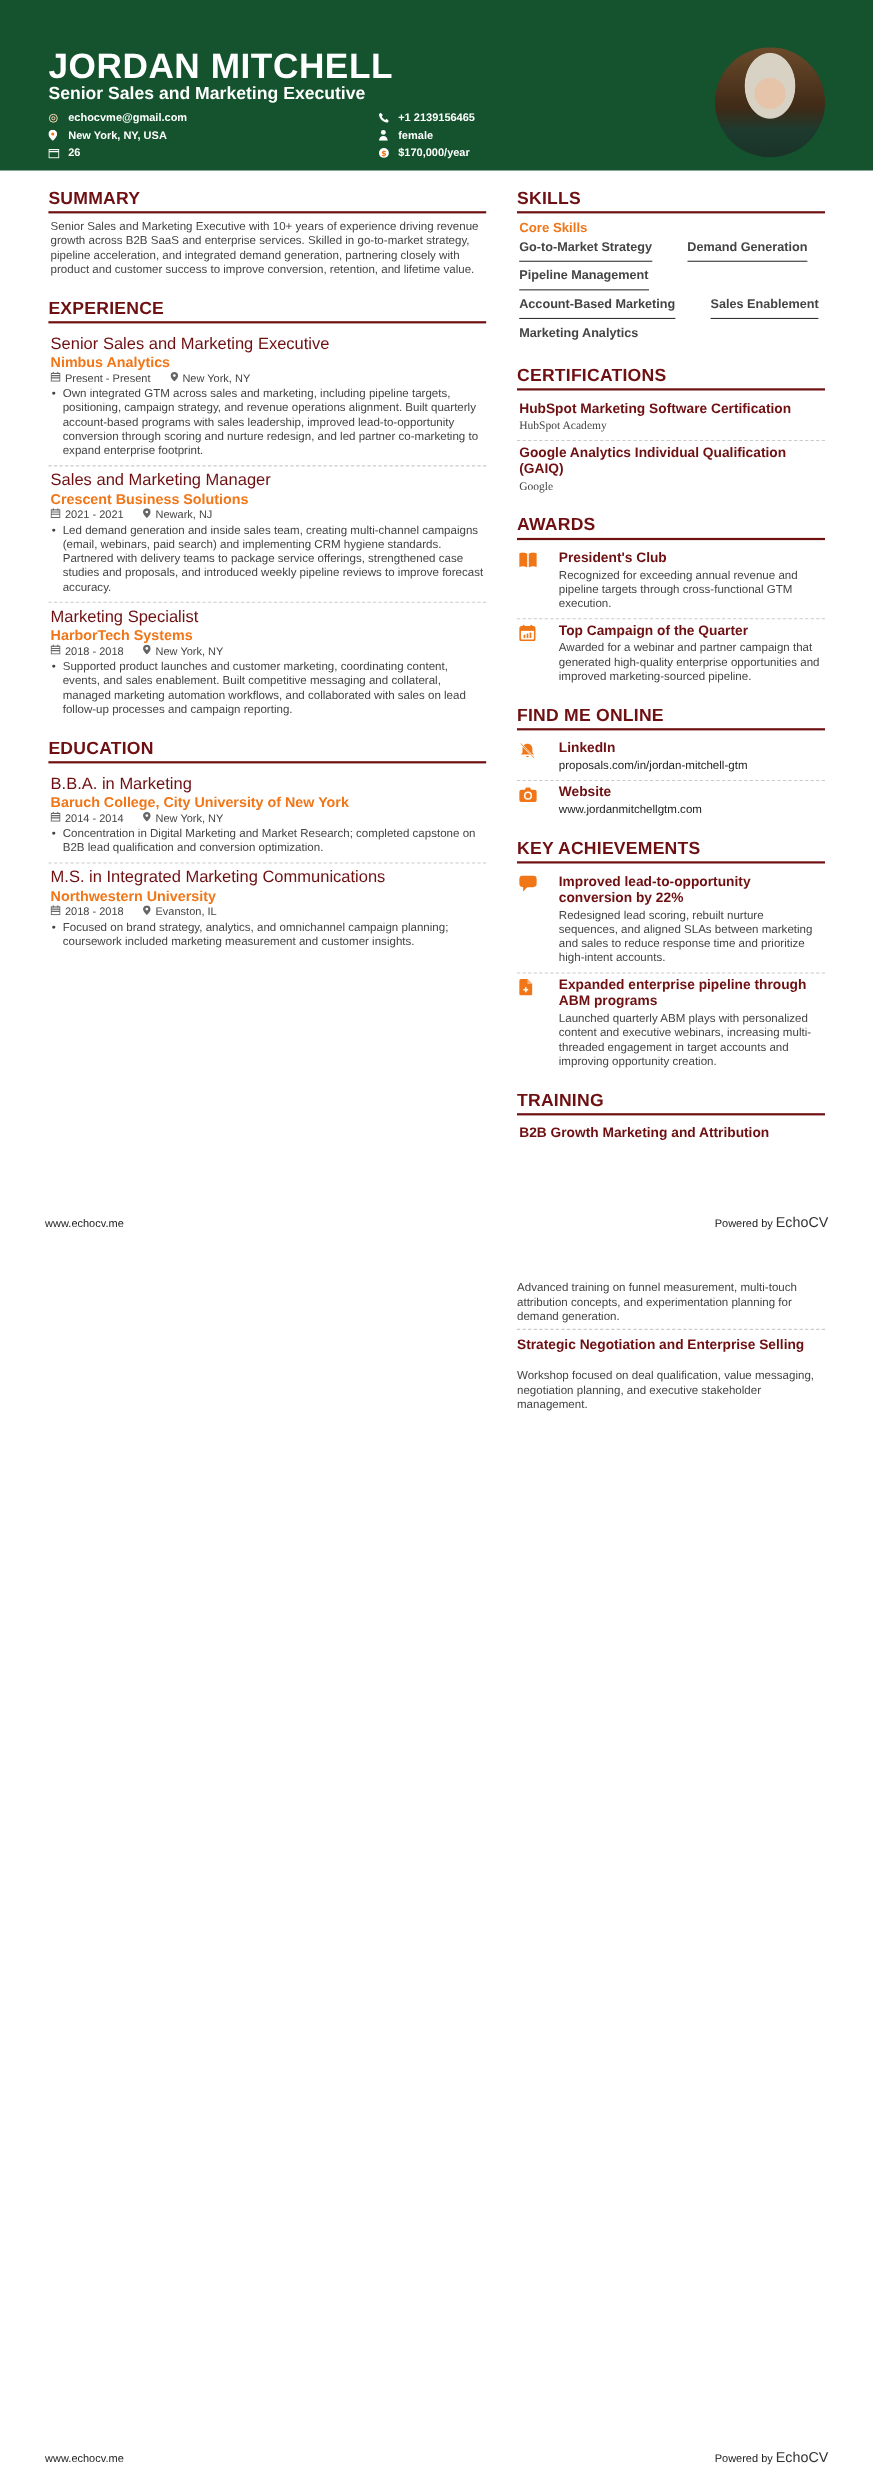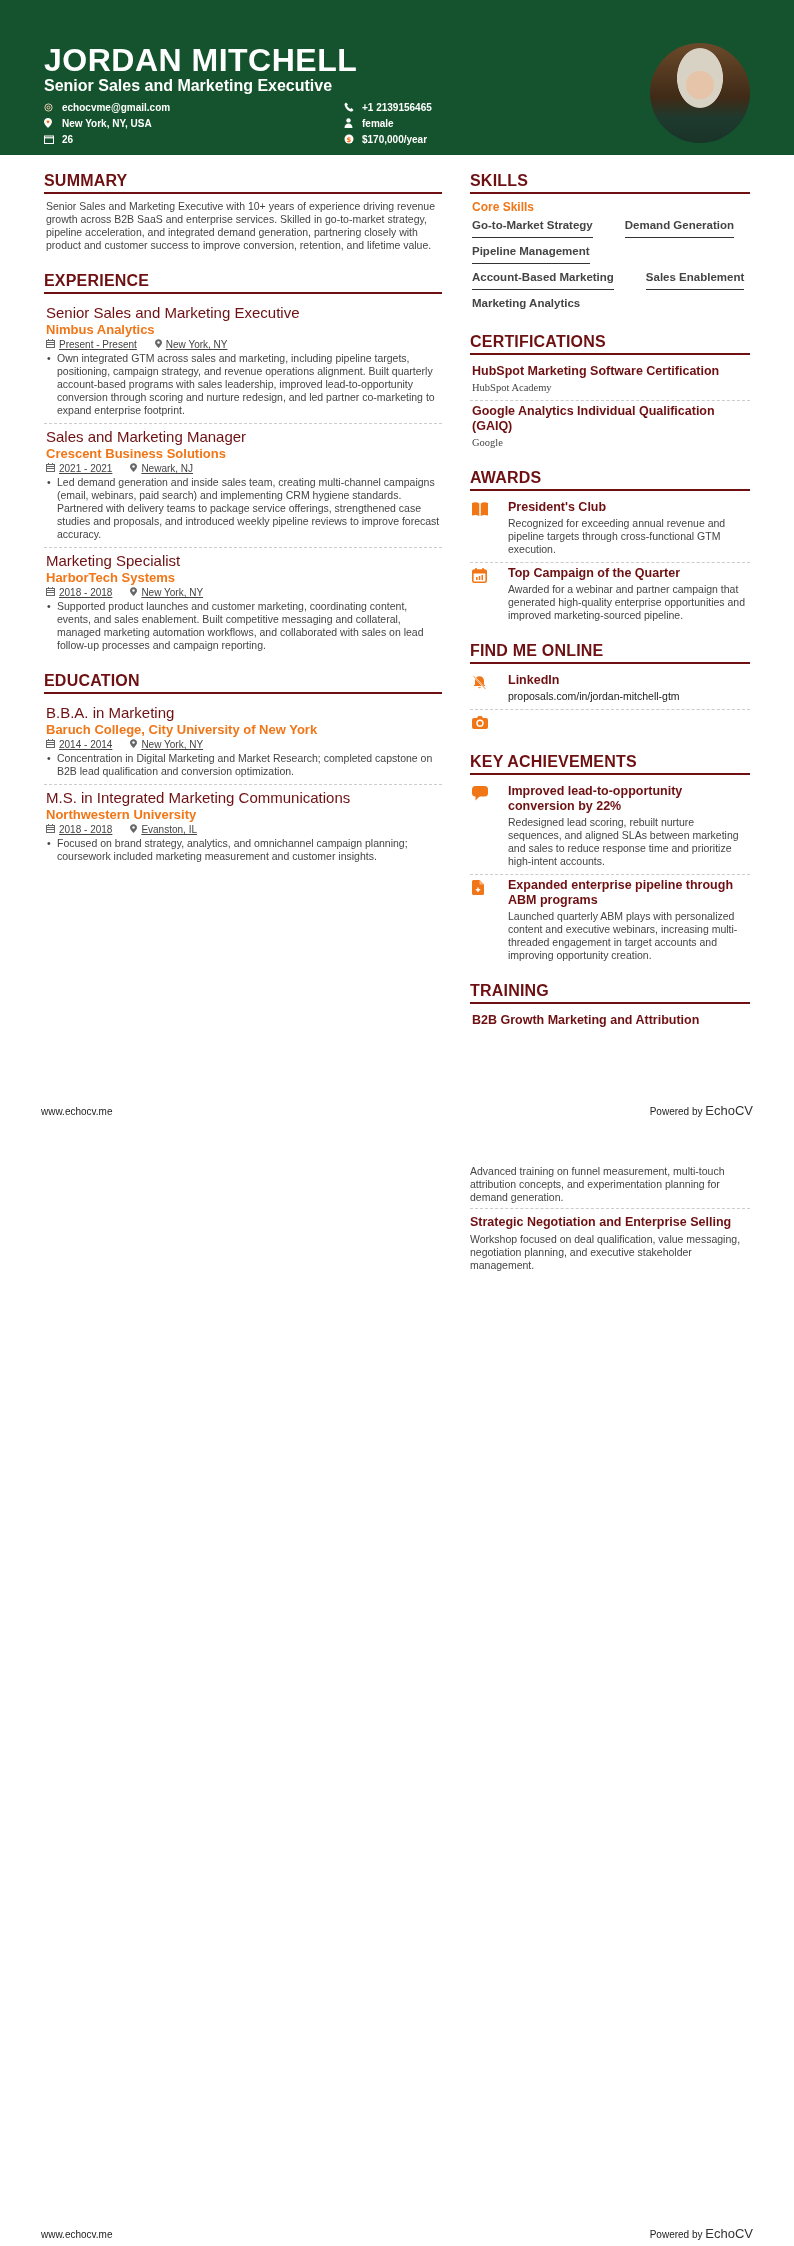--- a/index.html
+++ b/index.html
@@ -24,21 +24,21 @@
   .col-right { position: absolute; left: 470px; top: 172px; width: 280px; }
 
   .sec-title { font-size: 16px; font-weight: 700; color: #6e1012; border-bottom: 2px solid #6e1012; padding-bottom: 2px; margin-bottom: 6px; letter-spacing: 0.2px; }
   .summary { font-size: 10.5px; line-height: 13px; color: #444; margin-bottom: 20px; padding-left: 2px; }
 
   .entry { padding: 4px 0 6px 2px; border-bottom: 1px dashed #ccc; }
   .entry.last { border-bottom: none; }
   .entry .role { font-size: 15px; color: #6e1012; line-height: 18px; }
   .entry .org { font-size: 13px; font-weight: 700; color: #f07618; line-height: 16px; }
   .entry .meta { font-size: 10px; color: #444; display: flex; gap: 18px; line-height: 13px; }
-  .entry .meta span.m { display: inline-flex; align-items: center; gap: 4px; text-decoration: underline; }
+  .entry .meta span.m { display: inline-flex; align-items: center; gap: 4px; }
   .entry ul { list-style: none; font-size: 10.5px; line-height: 13px; color: #444; margin-top: 1px; }
   .entry li { position: relative; padding-left: 11px; }
   .entry li::before { content: "•"; position: absolute; left: 1px; top: 0; }
   .section { margin-bottom: 14px; }
 
   .skill-cat { font-size: 12px; font-weight: 700; color: #f07618; margin: 2px 0 2px 2px; }
   .skills { display: flex; flex-wrap: wrap; gap: 0 32px; padding-left: 2px; }
   .skill { font-size: 11.5px; font-weight: 700; color: #444; border-bottom: 1.5px solid #333; padding: 3px 0 6px; margin-bottom: 4px; }
 
   .cert { padding: 3px 0 5px 2px; border-bottom: 1px dashed #ccc; }
@@ -55,21 +55,21 @@
 
   .train { padding: 3px 0 5px 2px; }
   .train .t { font-size: 12.5px; font-weight: 700; color: #6e1012; line-height: 15px; }
 
   .footer { position: absolute; left: 41px; width: 712px; display: flex; justify-content: space-between; align-items: baseline; font-size: 10px; color: #222; }
   .footer .brand { font-size: 13px; color: #333; }
 
   .overflow { position: absolute; left: 470px; top: 1165px; width: 280px; }
   .overflow .d { font-size: 10.5px; color: #444; line-height: 13px; }
   .overflow .divider { border-bottom: 1px dashed #ccc; margin: 4px 0 6px; }
-  .overflow .t { font-size: 12.5px; font-weight: 700; color: #6e1012; line-height: 15px; margin-bottom: 3px; }
+  .overflow .t { font-size: 12.5px; font-weight: 700; color: #6e1012; line-height: 15px; margin-bottom: 15px; }
 </style>
 </head>
 <body>
 
 <div class="header">
   <div class="name">JORDAN MITCHELL</div>
   <div class="title">Senior Sales and Marketing Executive</div>
   <div class="contacts">
     <div class="contact-col left">
       <div class="contact-row">
@@ -358,20 +358,24 @@
         <div class="d" style="color:#222">proposals.com/in/jordan-mitchell-gtm</div>
       </div>
     </div>
     <div class="item last">
       <div class="iic">
         <svg width="16" height="14" viewBox="0 0 16 14">
             <path d="M2 3h3l1.3-2h3.4L11 3h3a2 2 0 0 1 2 2v7a2 2 0 0 1-2 2H2a2 2 0 0 1-2-2V5a2 2 0 0 1 2-2z" fill="#f07618"></path>
             <circle cx="8" cy="8.3" r="3" fill="none" stroke="#fff" stroke-width="1.4"></circle>
           </svg>
       </div>
+      <div class="body">
+        <div class="t">Website</div>
+        <div class="d" style="color:#222">www.jordanmitchellgtm.com</div>
+      </div>
     </div>
   </div>
 
   <div class="section">
     <div class="sec-title">KEY ACHIEVEMENTS</div>
     <div class="item">
       <div class="iic">
         <svg width="16" height="15" viewBox="0 0 16 15">
             <rect x="0" y="0" width="16" height="10.5" rx="3.5" fill="#f07618"></rect>
             <path d="M3.5 9.5L3.5 14.5 8 10z" fill="#f07618"></path>

